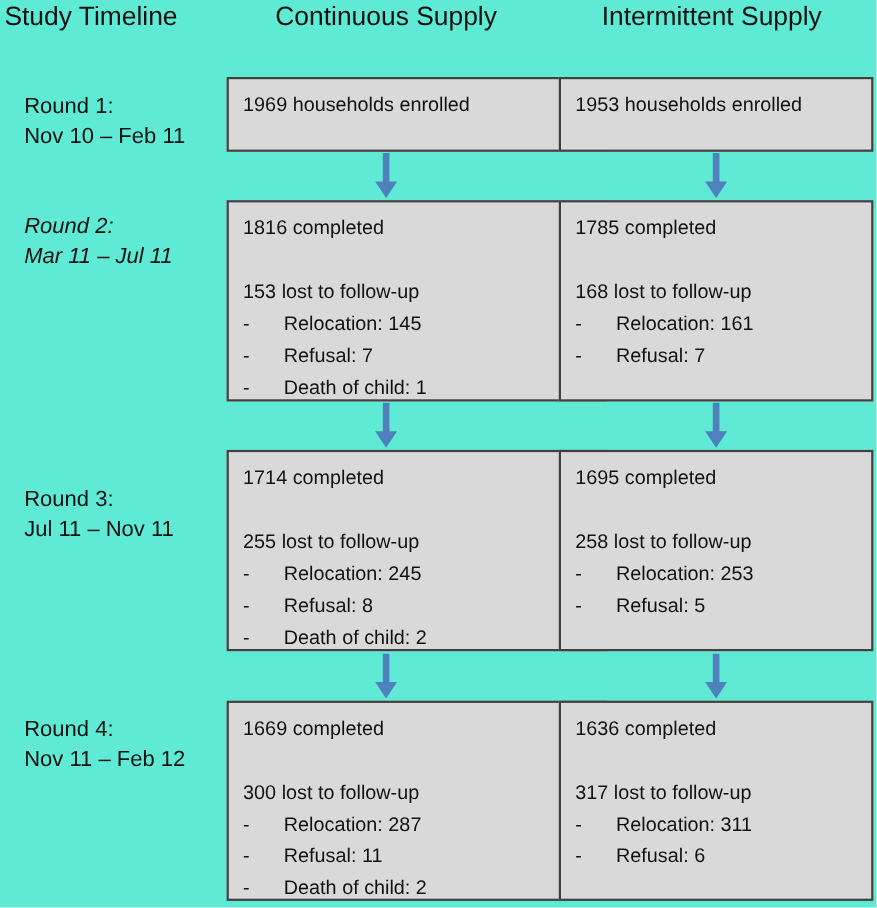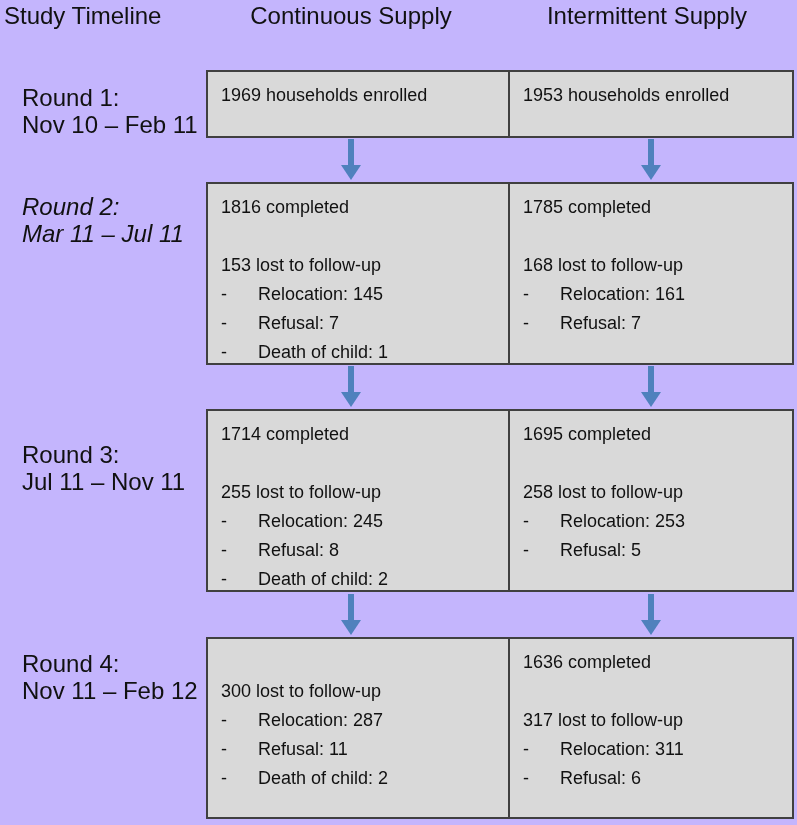--- a/index.html
+++ b/index.html
@@ -1,26 +1,26 @@
 <!DOCTYPE html>
 <html><head>
 <meta charset="utf-8">
 <style>
   html,body { margin:0; padding:0; background:#ffffff; }
   #stage {
-    position:relative; width:797px; height:825px; background:#c4b5fd;
+    position:relative; width:797px; height:825px; background:#5eead4;
     font-family:"Liberation Sans", sans-serif; color:#111111; overflow:hidden;
   }
   .hdr { position:absolute; top:1px; font-size:24px; line-height:30px; white-space:nowrap; }
   .hdr-c { text-align:center; }
   #h-timeline { left:4px; }
   #h-cont { left:206px; width:290px; }
   #h-int  { left:500px; width:294px; }
 
-  .rlabel { position:absolute; left:22px; font-size:24px; line-height:27px; white-space:nowrap; }
+  .rlabel { position:absolute; left:22px; font-size:20px; line-height:27px; white-space:nowrap; }
   #rl1 { top:84px; }
   #rl2 { top:193px;font-style:italic; }
   #rl3 { top:421px;margin-top:20px; }
   #rl4 { top:650px; }
 
   .box {
     position:absolute; background:#d9d9d9; border:2px solid #404040;
     box-sizing:border-box; padding:9px 13px 0 13px;
     font-size:18px; line-height:29px;
   }
@@ -158,20 +158,21 @@
   <svg class="arrow a-c1 a-r3" viewBox="0 0 22 41">
     <rect x="8" y="0" width="6" height="28" fill="#4f81bd"></rect>
       <polygon points="1,26 21,26 11,41" fill="#4f81bd"></polygon>
   </svg>
   <svg class="arrow a-c2 a-r3" viewBox="0 0 22 41">
     <rect x="8" y="0" width="6" height="28" fill="#4f81bd"></rect>
       <polygon points="1,26 21,26 11,41" fill="#4f81bd"></polygon>
   </svg>
 
   <div class="box c1 r4">
+    <div>1669 completed</div>
     <div class="bgap"></div>
     <div>300 lost to follow-up</div>
     <div class="li">
         <span class="dash">-</span>
         <span>Relocation: 287</span>
       </div>
     <div class="li">
         <span class="dash">-</span>
         <span>Refusal: 11</span>
       </div>

